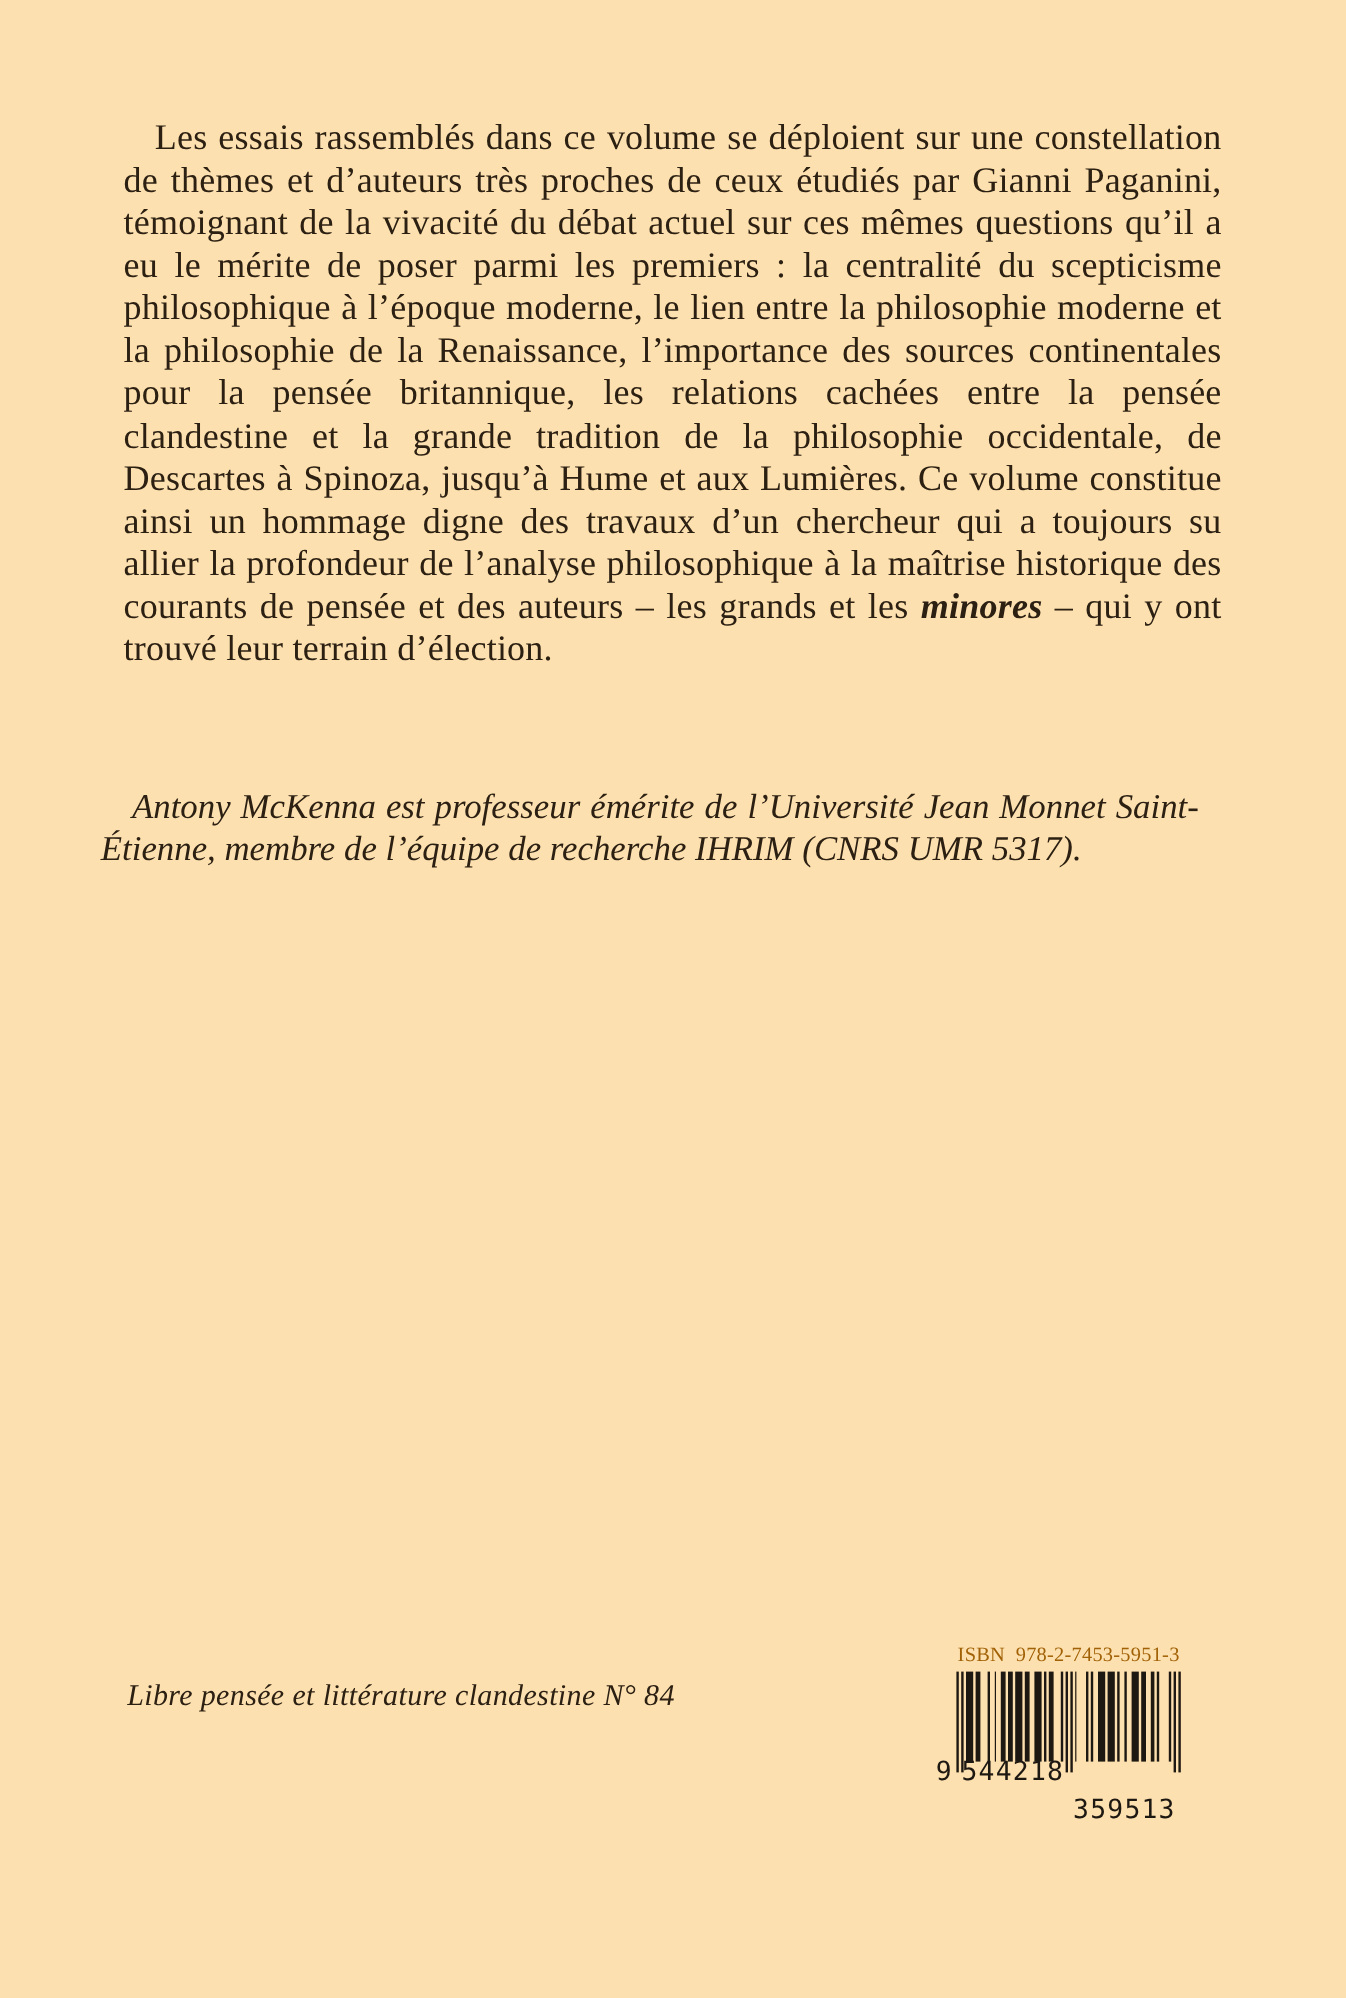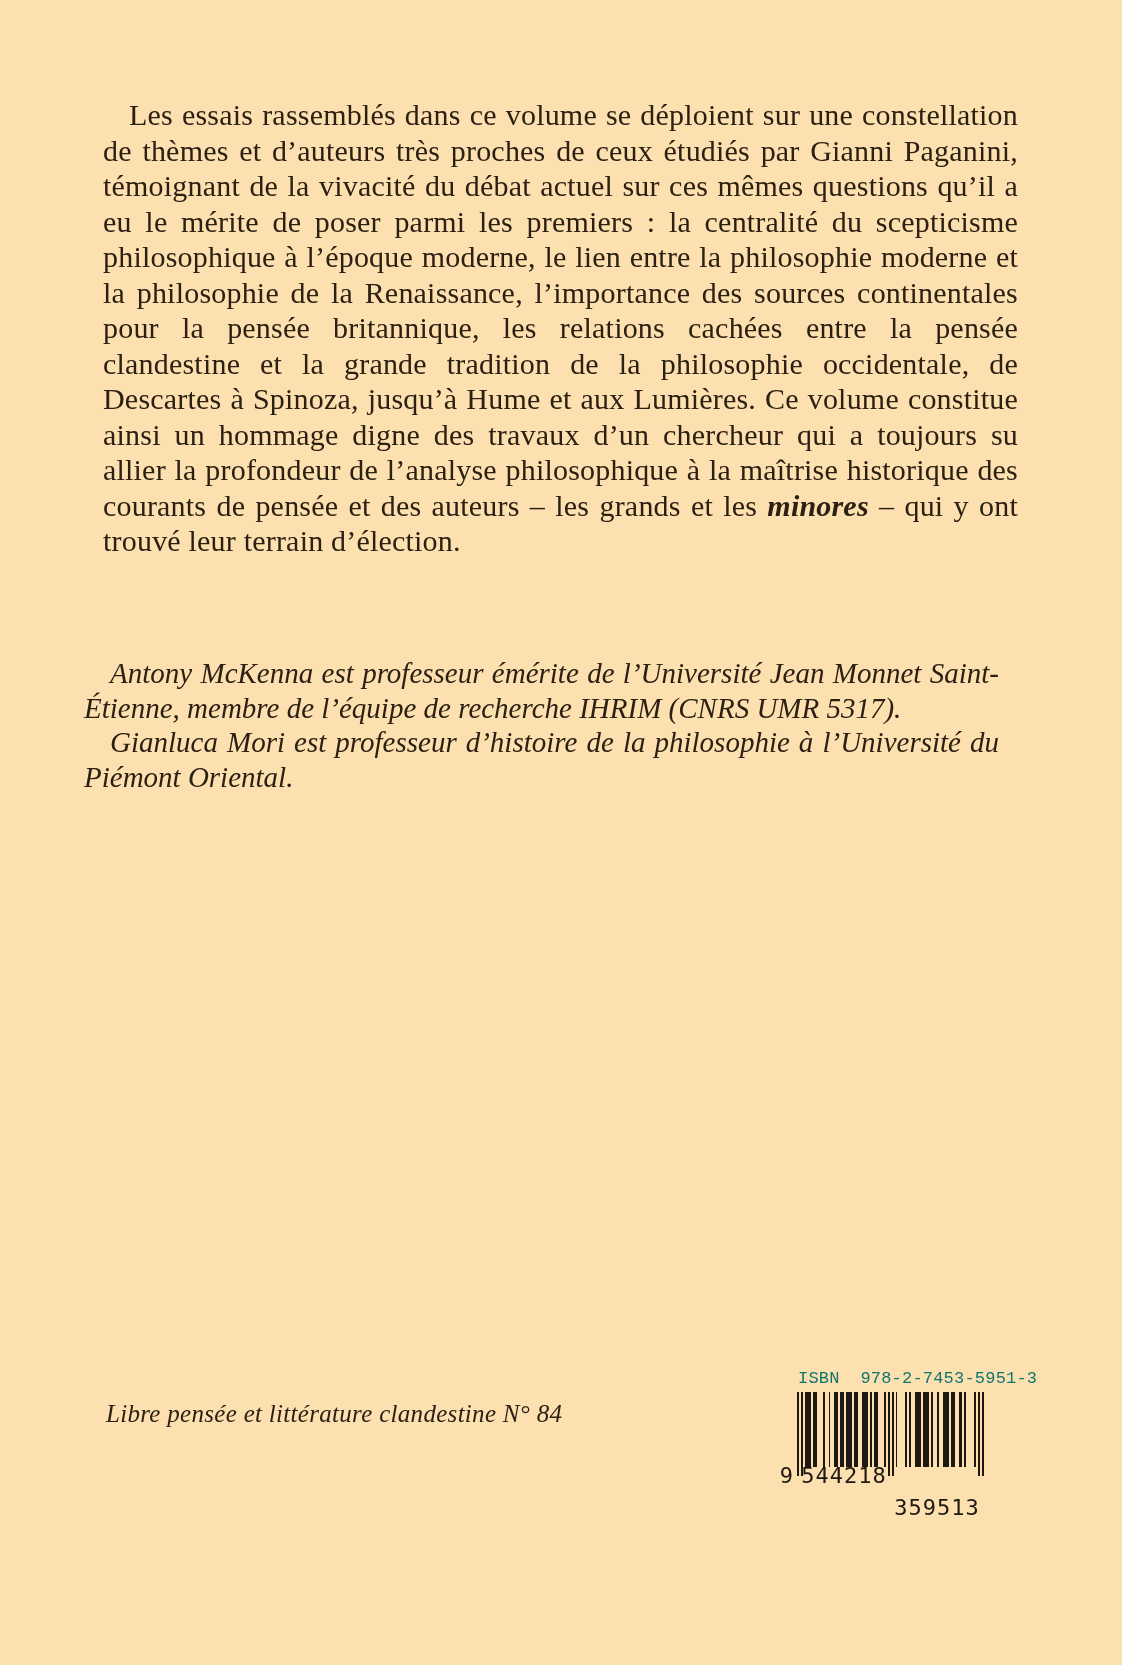--- a/index.html
+++ b/index.html
@@ -39,25 +39,25 @@
     position: absolute;
     left: 106px; top: 1400px;
     font-size: 25px;
     font-style: italic;
     letter-spacing: 0.3px;
   }
 
   
   .barcode-block { position: absolute; left: 797px; top: 1369px; }
   .isbn {
-    font-family: Liberation Mono, monospace;
+    font-family: Liberation Serif, serif;
     font-size: 17px;
     letter-spacing: 0.2px;
     white-space: pre;
-    color: #0f766e;
+    color: #a16207;
     margin: 0 0 4px 1px;
   }
   .barcode { position: relative; width: 187px; height: 98px; }
   .bar { position: absolute; top: 0; height: 75px; background: #1e1812; }
   .bar.guard { height: 84px; }
   .ean-digit {
     position: absolute; top: 71px;
     font-family: "DejaVu Sans Mono", monospace;
     font-size: 22px; line-height: 26px;
     color: #1e1812;
@@ -68,21 +68,20 @@
 </style>
 </head>
 <body>
 
 <div class="page">
 
   <div class="synopsis"><span>Les essais rassemblés dans ce volume se déploient sur une constellation de thèmes et d’auteurs très proches de ceux étudiés par Gianni Paganini, témoignant de la vivacité du débat actuel sur ces mêmes questions qu’il a eu le mérite de poser parmi les premiers : la centralité du scepticisme philosophique à l’époque moderne, le lien entre la philosophie moderne et la philosophie de la Renaissance, l’importance des sources continentales pour la pensée britannique, les relations cachées entre la pensée clandestine et la grande tradition de la philosophie occidentale, de Descartes à Spinoza, jusqu’à Hume et aux Lumières. Ce volume constitue ainsi un hommage digne des travaux d’un chercheur qui a toujours su allier la profondeur de l’analyse philosophique à la maîtrise historique des courants de pensée et des auteurs – les grands et les </span><span class="it">minores</span><span> – qui y ont trouvé leur terrain d’élection.</span></div>
 
   <div class="bios">
     <p>Antony McKenna est professeur émérite de l’Université Jean Monnet Saint-Étienne, membre de l’équipe de recherche IHRIM (CNRS UMR 5317).</p>
-    <p>Gianluca Mori est professeur d’histoire de la philosophie à l’Université du Piémont Oriental.</p>
   </div>
 
   <div class="series">Libre pensée et littérature clandestine N° 84</div>
 
   <div class="barcode-block">
     <div class="isbn">ISBN  978-2-7453-5951-3</div>
     <div class="barcode" id="barcode">
       <span class="ean-digit d1" id="ean-first">9</span>
       <span class="ean-digit d2" id="ean-left">544218</span>
       <span class="ean-digit d3" id="ean-right">359513</span>

